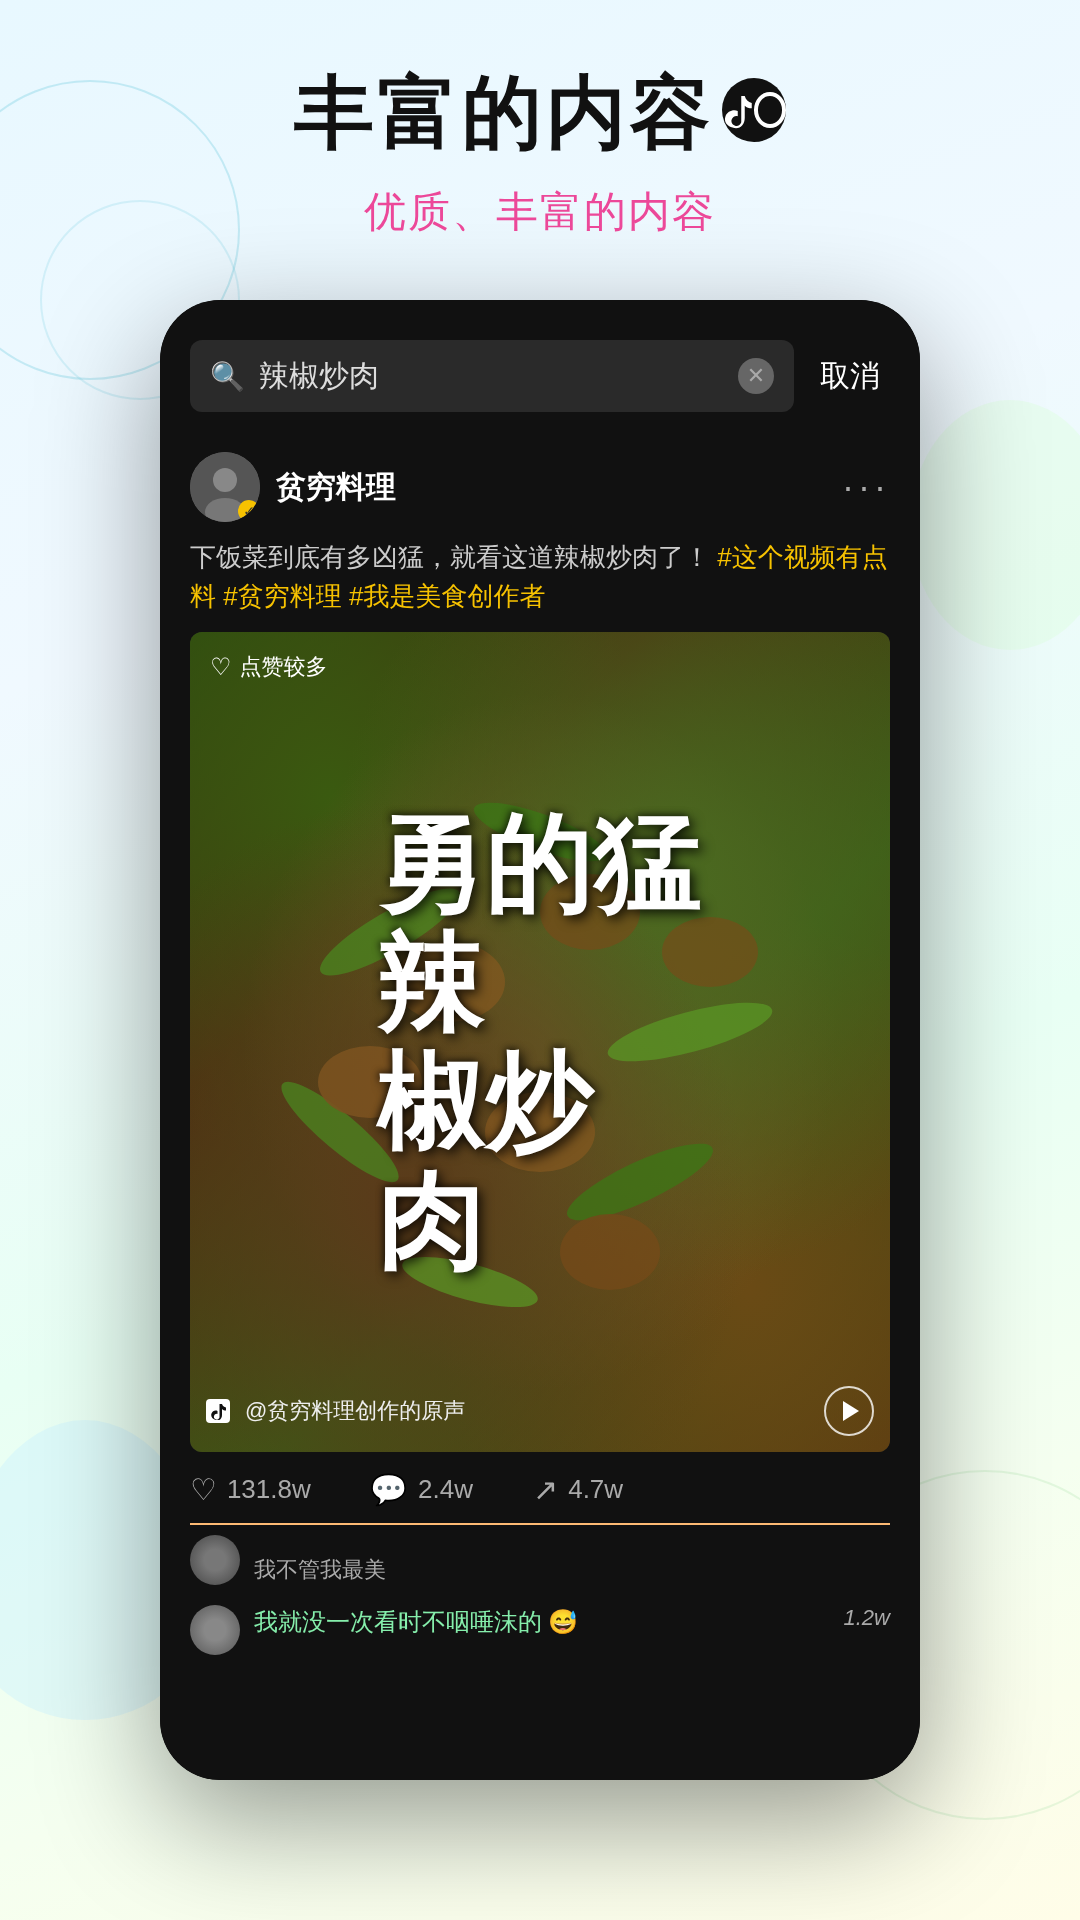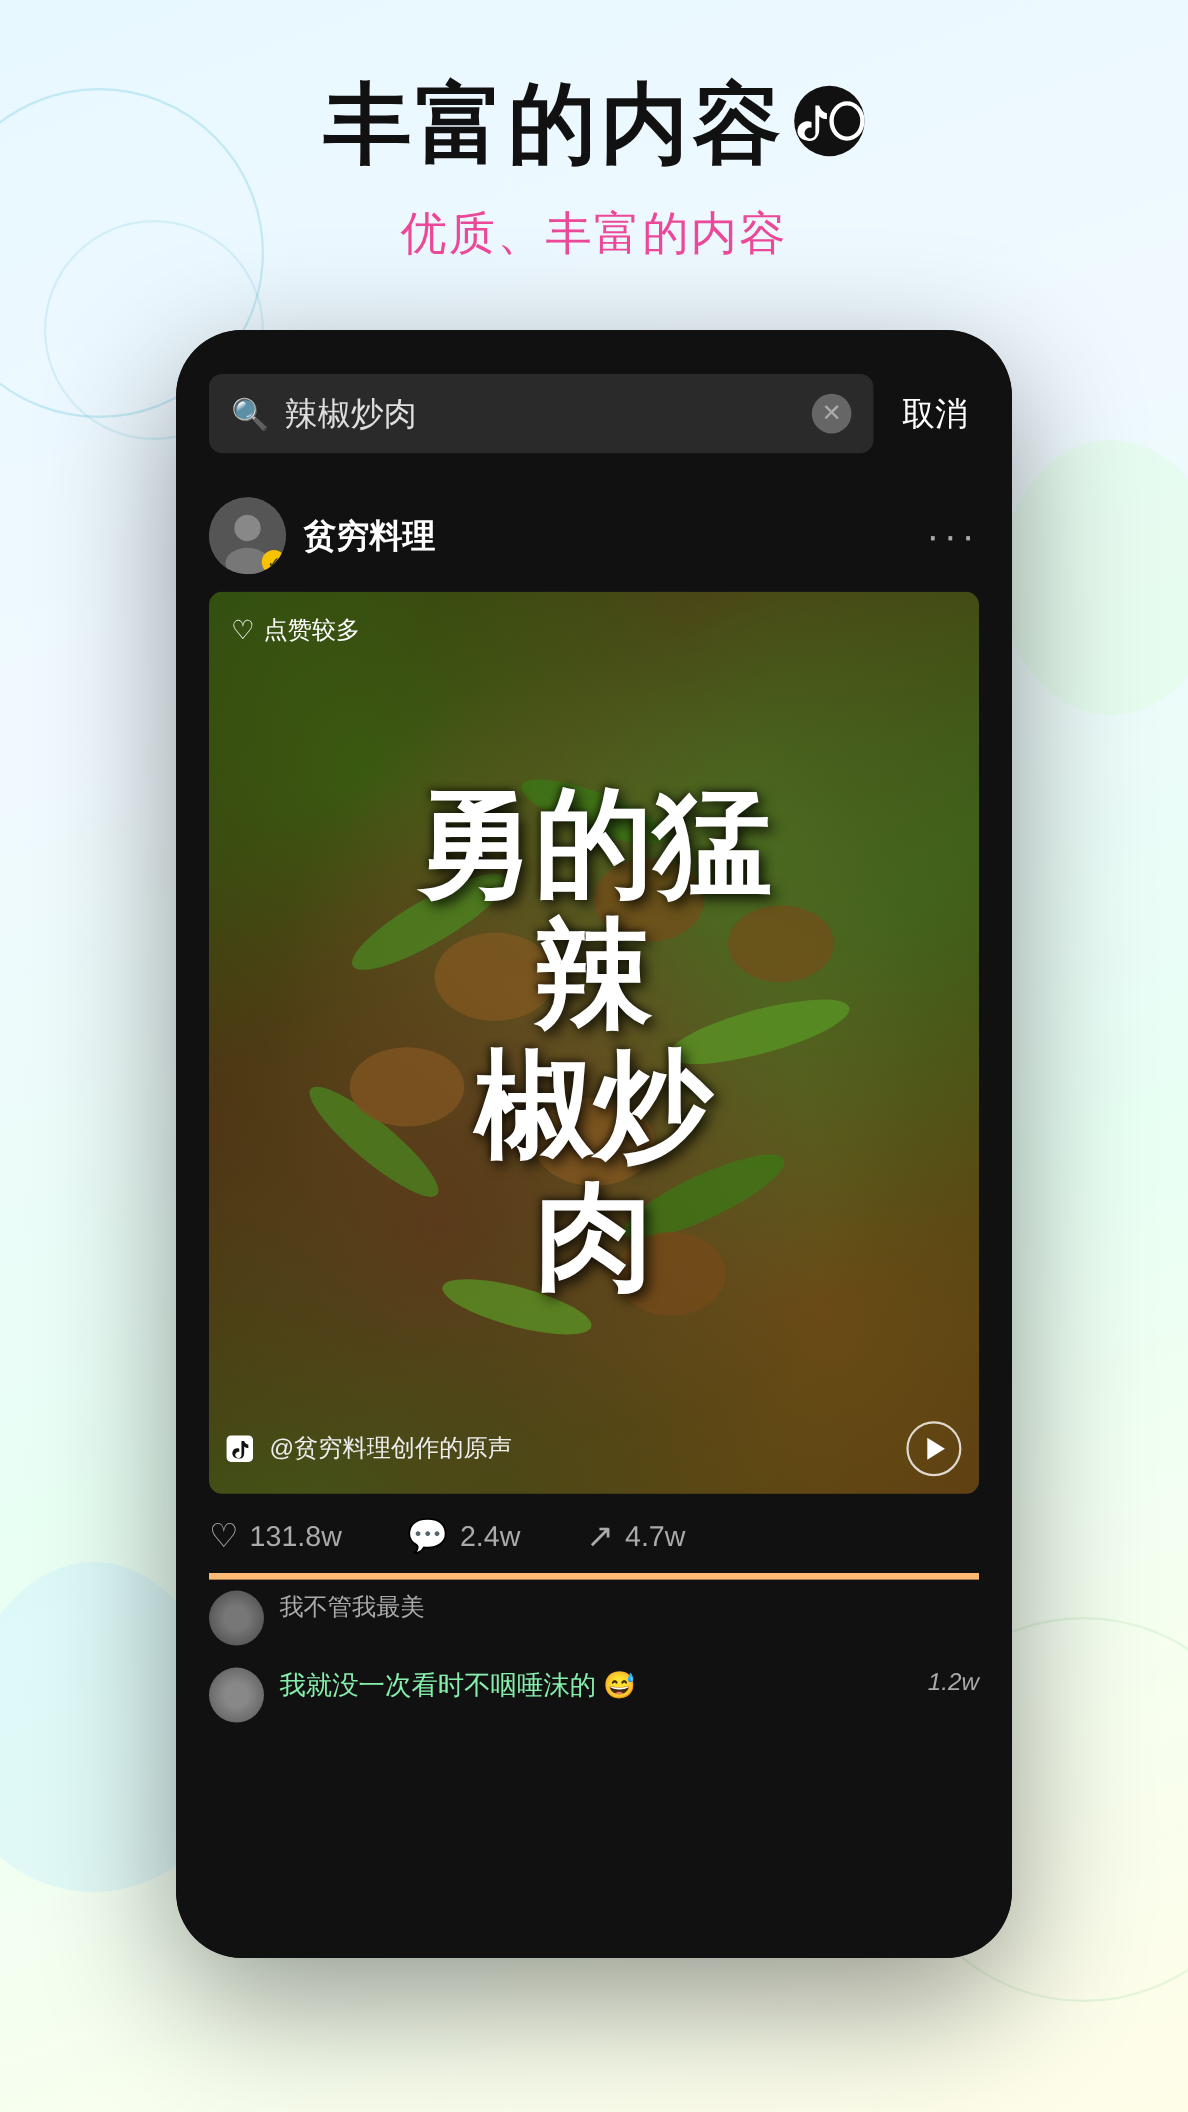--- a/index.html
+++ b/index.html
@@ -278,23 +278,22 @@
       display: flex;
       align-items: center;
       justify-content: center;
       padding: 30px;
     }
     .calligraphy-text {
       color: white;
       font-size: 108px;
       font-weight: 900;
       line-height: 1.1;
-      text-align: center;
       text-shadow: 4px 4px 12px rgba(0,0,0,0.8), -2px -2px 6px rgba(0,0,0,0.5);
-      font-family: Liberation Serif, serif;
+      font-family: Liberation Sans, sans-serif;
       writing-mode: horizontal-tb;
     }
 
     .likes-badge {
       position: absolute;
       top: 20px; left: 20px;
       display: flex; align-items: center; gap: 8px;
       color: #fff;
       font-size: 22px;
     }
@@ -350,24 +349,24 @@
       color: #aaa;
       font-size: 26px;
     }
     .engage-icon {
       font-size: 30px;
     }
 
     
     .comment-preview-row {
       display: flex;
-      align-items: flex-start;
+      align-items: flex-end;
       gap: 14px;
       padding: 10px 0;
-      border-top: 6px solid #fdba74;
+      border-top: 2px solid #fdba74;
     }
     .comment-avatar {
       width: 50px; height: 50px;
       border-radius: 50%;
       background: radial-gradient(circle, #777 30%, #444 100%);
     }
     .comment-content {
       flex: 1;
     }
     .comment-username {
@@ -452,20 +451,26 @@
                 <ellipse cx="35" cy="60" rx="20" ry="14" fill="#777"></ellipse>
               </svg>
             </div>
             <div class="verified-badge">✓</div>
           </div>
           <span class="username">贫穷料理</span>
         </div>
         <div class="more-dots">···</div>
       </div>
 
+      <div class="post-text">
+        <span>下饭菜到底有多凶猛，就看这道辣椒炒肉了！</span>
+        <span class="hashtag">#这个视频有点料</span>
+        <span class="hashtag"> #贫穷料理</span>
+        <span class="hashtag"> #我是美食创作者</span>
+      </div>
 
       <div class="video-thumb">
         <div class="food-bg">
 
           <svg width="100%" height="100%" viewBox="0 0 700 820" preserveAspectRatio="xMidYMid slice" style="position:absolute;top:0;left:0;opacity:0.7;">
 
             <ellipse cx="200" cy="300" rx="80" ry="20" fill="#4a8a20" transform="rotate(-30 200 300)"></ellipse>
             <ellipse cx="350" cy="200" rx="70" ry="18" fill="#3a7a15" transform="rotate(20 350 200)"></ellipse>
             <ellipse cx="500" cy="400" rx="85" ry="20" fill="#5a9a25" transform="rotate(-15 500 400)"></ellipse>
             <ellipse cx="150" cy="500" rx="75" ry="18" fill="#4a8a20" transform="rotate(40 150 500)"></ellipse>

